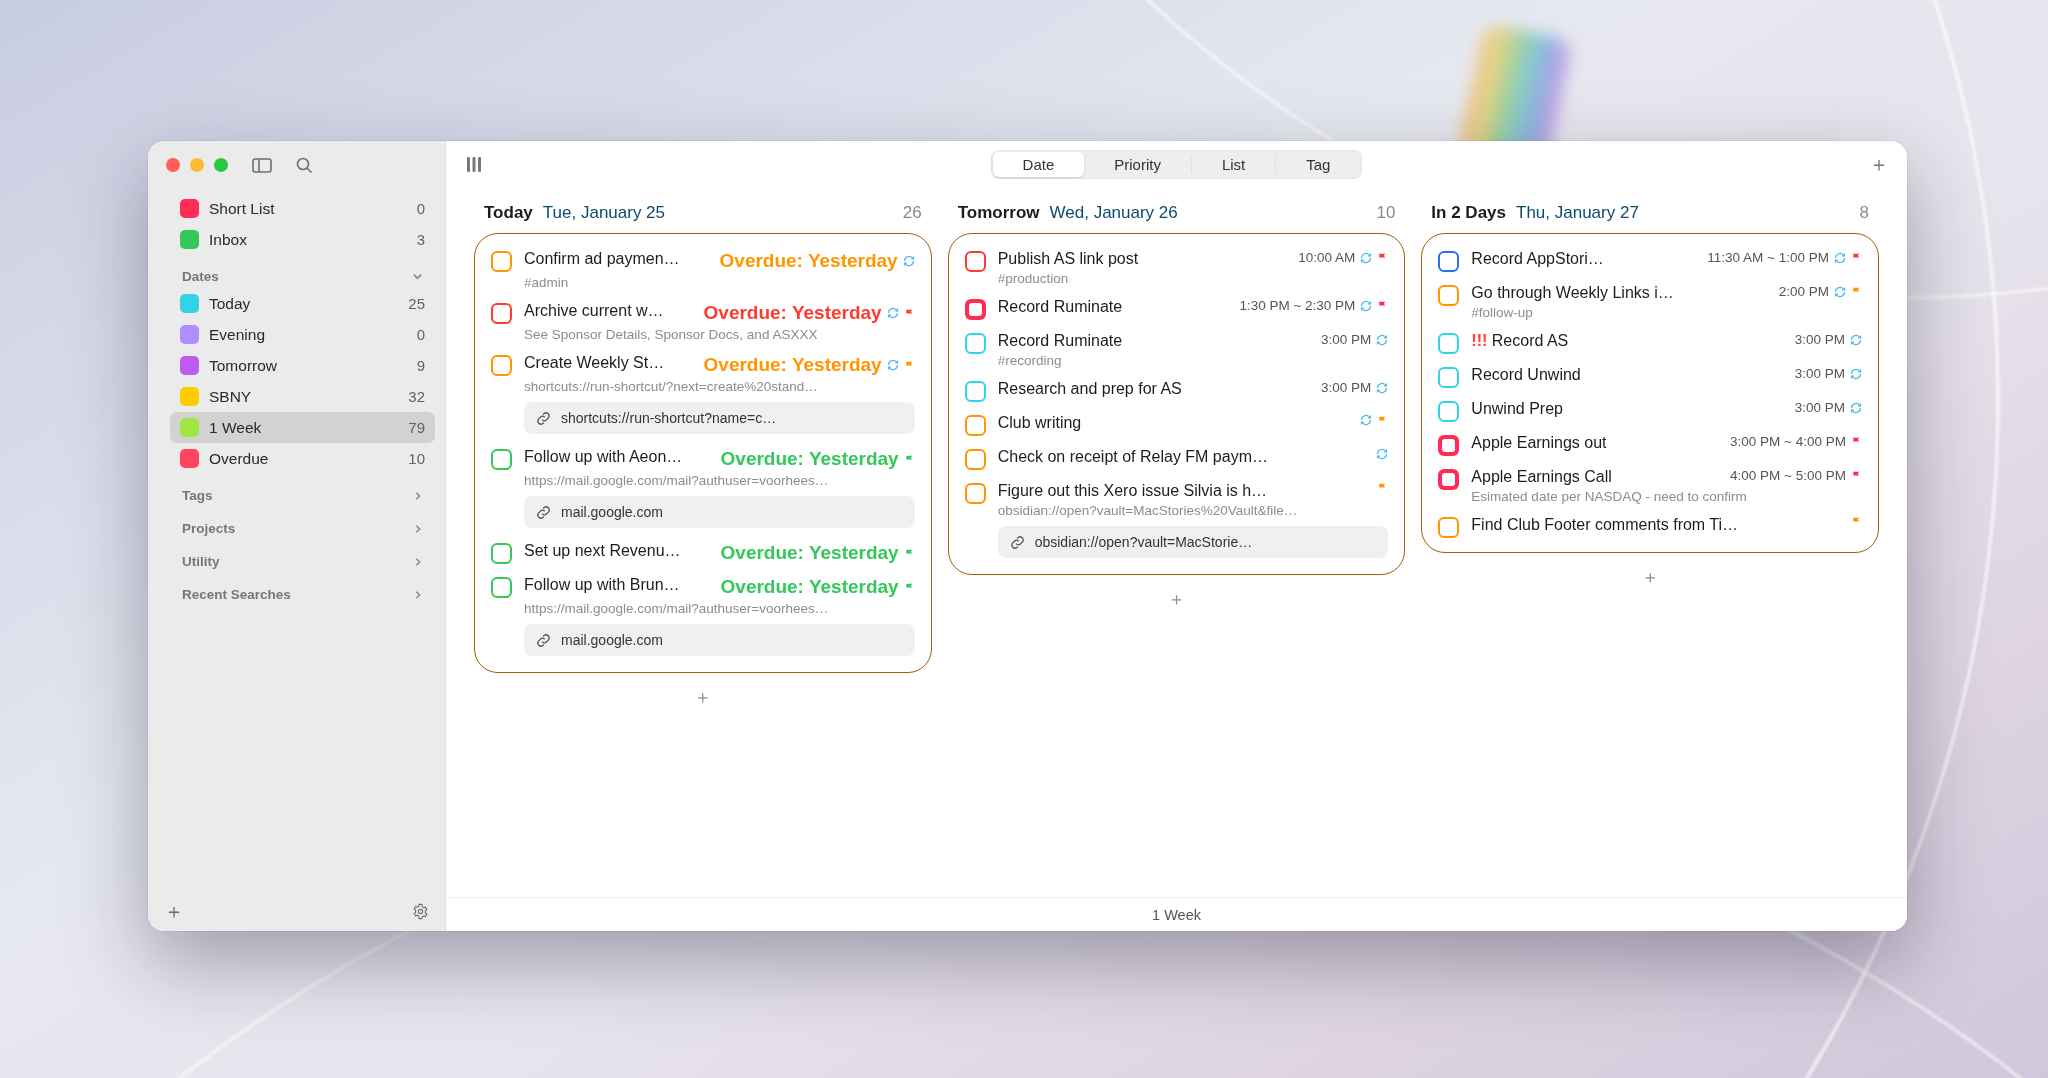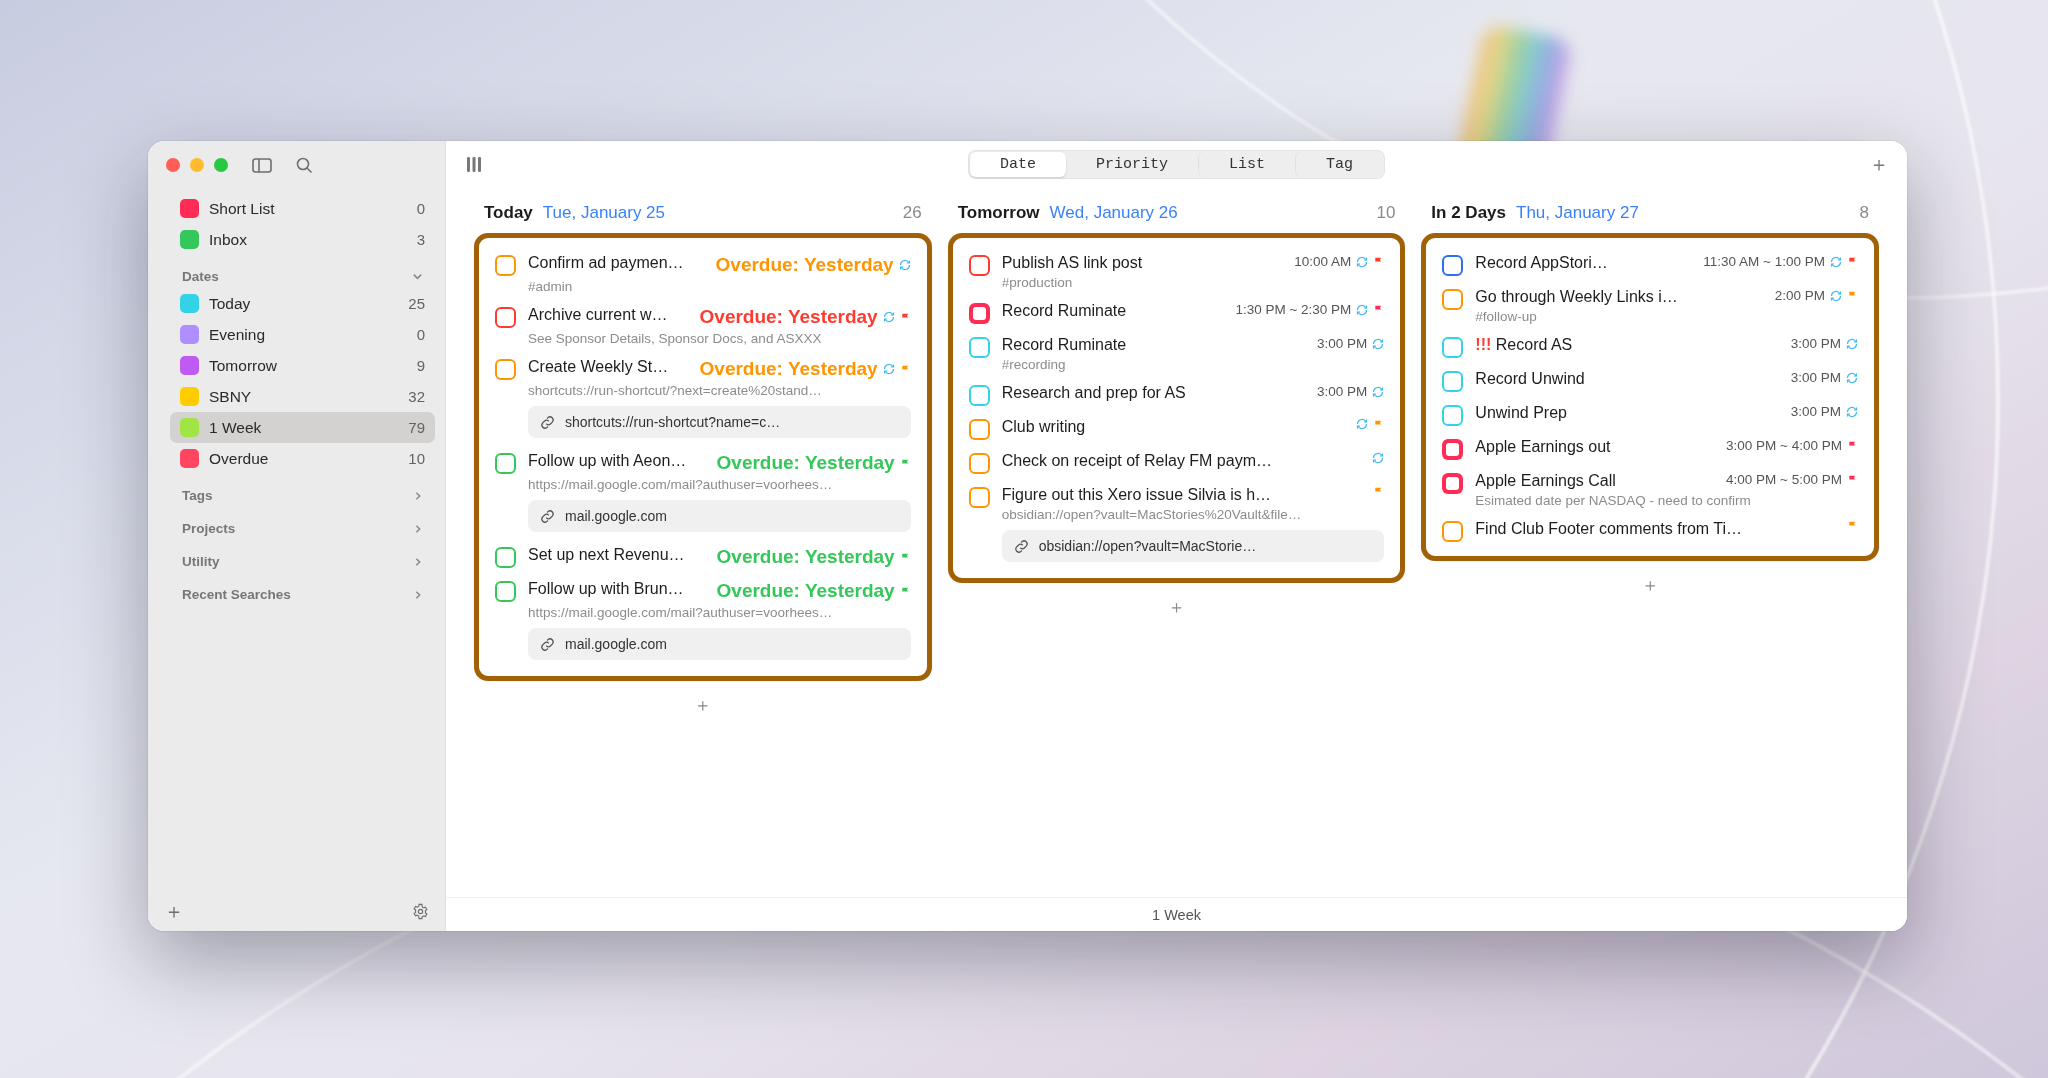--- a/index.html
+++ b/index.html
@@ -69,45 +69,44 @@
   
   .main { flex:1; display:flex; flex-direction:column; background:#fff;}
   .toolbar {
     height:48px; display:flex; align-items:center; padding:0 18px;
     border-bottom:1px solid transparent;
   }
   .tb-left { width:60px; font-size:18px; color:#787878; letter-spacing:2px;}
   .seg {
     margin:0 auto; display:flex; background:#efeeee; border-radius:8px; padding:2px;
     box-shadow: inset 0 0 0 1px rgba(0,0,0,.04);
-    font-family: Liberation Mono, monospace;
   }
   .seg-item {
     padding:4px 30px; font-size:15px; color:#333; border-radius:6px; cursor:default;
   }
   .seg-item + .seg-item { border-left:1px solid rgba(0,0,0,.06);}
   .seg-item.active { background:#fff; box-shadow:0 1px 2px rgba(0,0,0,.15); border-left:none;}
   .seg-item.active + .seg-item { border-left:none;}
   .tb-right { width:60px; text-align:right; color:#787878; font-size:20px;}
 
   .board {
     flex:1; display:flex; gap:0; padding: 8px 20px 0 20px; overflow:hidden;
     background:#fff;
   }
   .col { flex:1; min-width:0; display:flex; flex-direction:column; padding:0 8px;}
   .col-head {
     display:flex; align-items:baseline; gap:10px; padding:6px 10px 10px 10px;
     font-size:17px;
   }
   .col-head .title { font-weight:700; color:#1c1c1c;}
-  .col-head .date  { color:#3b82f6; font-weight:500;}
+  .col-head .date  { color:#0c4a6e; font-weight:500;}
   .col-head .count { margin-left:auto; color:#8a8a8a; font-weight:500;}
 
   .card {
-    background:#fff; border:5px solid #a16207; border-radius:14px;
+    background:#fff; border:1px solid #a16207; border-radius:24px;
     box-shadow:0 1px 3px rgba(0,0,0,.04); padding:10px 6px 8px 6px;
     overflow:hidden;
   }
 
   .task {
     display:flex; padding:6px 10px; gap:12px; position:relative;
   }
   .task + .task { }
   .chk {
     width:21px; height:21px; flex:none; border-radius:6px; margin-top:1px;

